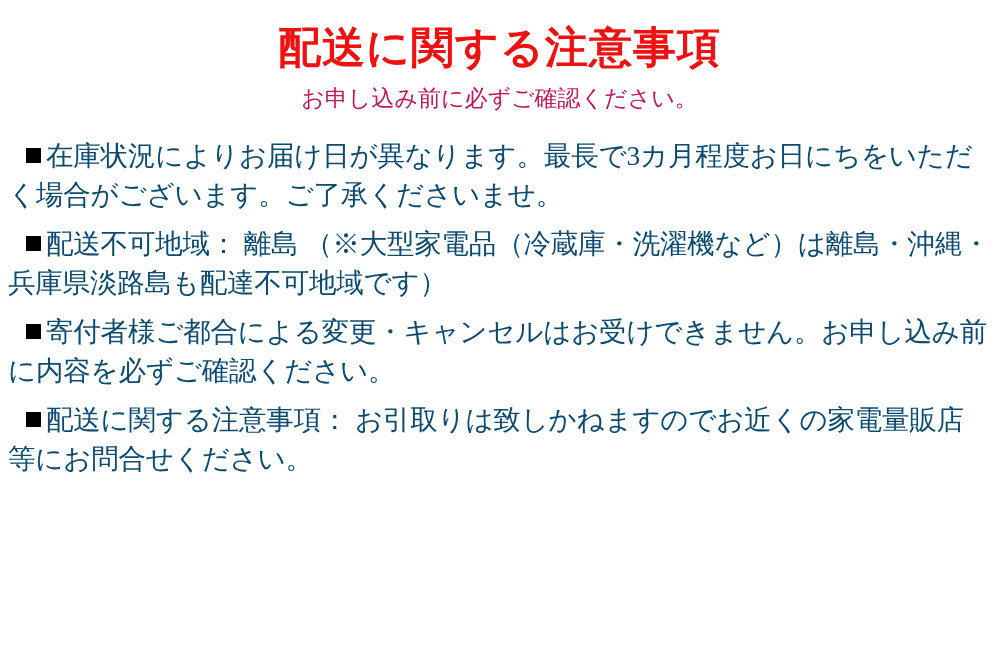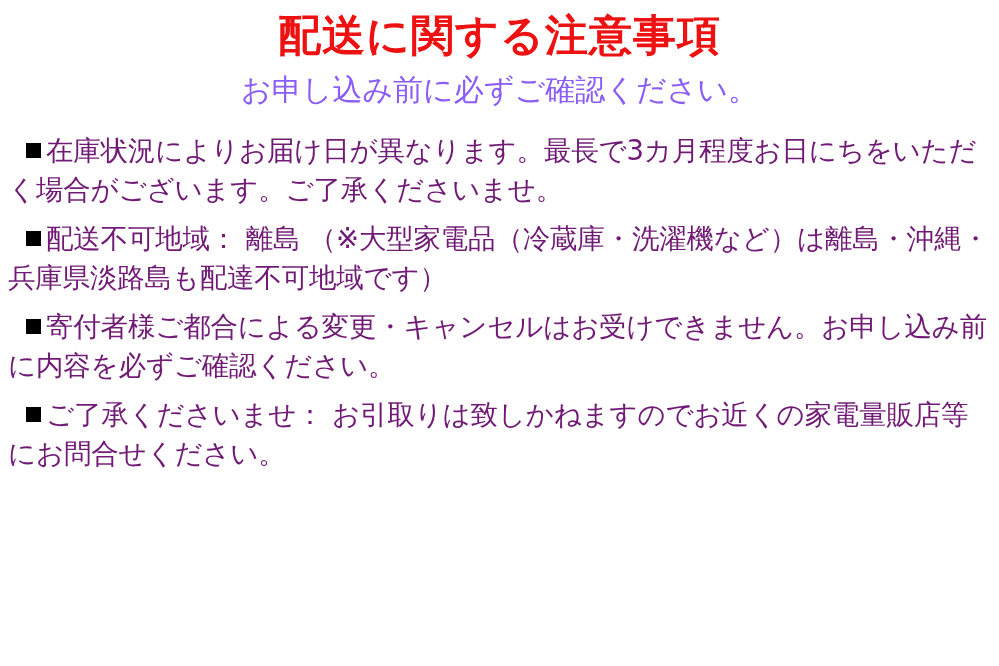--- a/index.html
+++ b/index.html
@@ -22,43 +22,44 @@
     padding: 0;
   }
   .title {
     text-align: center;
     color: #ee1111;
     font-size: 43px;
     font-weight: bold;
     letter-spacing: 1px;
     line-height: 1.0;
     margin: 0;
-    padding-top: 14px;
+    padding-top: 26px;
   }
   .subtitle {
     text-align: center;
-    color: #8b5cf6;
-    font-size: 30px;
+    color: #be185d;
+    font-size: 23px;
     font-weight: normal;
     line-height: 1.0;
     margin: 0;
     padding-top: 18px;
   }
   .notes {
     margin: 0;
     padding: 26px 8px 0 8px;
     list-style: none;
   }
   .note {
     font-size: 27.5px;
     line-height: 1.42;
-    color: #701a75;
+    color: #0c4a6e;
     margin: 0 0 10px 0;
     text-indent: 18px;
     letter-spacing: -0.2px;
+    font-family: Liberation Serif, serif;
   }
   .note .bullet {
     display: inline-block;
     width: 15px;
     height: 15px;
     background: #000000;
     margin-right: 5px;
     vertical-align: 2px;
   }
 </style>
@@ -75,17 +76,17 @@
     <li class="note">
       <span class="bullet"></span><span>在庫状況によりお届け日が異なります。最長で3カ月程度お日にちをいただく場合がございます。ご了承くださいませ。</span>
     </li>
     <li class="note">
       <span class="bullet"></span><span>配送不可地域： 離島 （※大型家電品（冷蔵庫・洗濯機など）は離島・沖縄・兵庫県淡路島も配達不可地域です）</span>
     </li>
     <li class="note">
       <span class="bullet"></span><span>寄付者様ご都合による変更・キャンセルはお受けできません。お申し込み前に内容を必ずご確認ください。</span>
     </li>
     <li class="note">
-      <span class="bullet"></span><span>ご了承くださいませ： お引取りは致しかねますのでお近くの家電量販店等にお問合せください。</span>
+      <span class="bullet"></span><span>配送に関する注意事項： お引取りは致しかねますのでお近くの家電量販店等にお問合せください。</span>
     </li>
   </ul>
 
 </div>
 
 </body></html>

